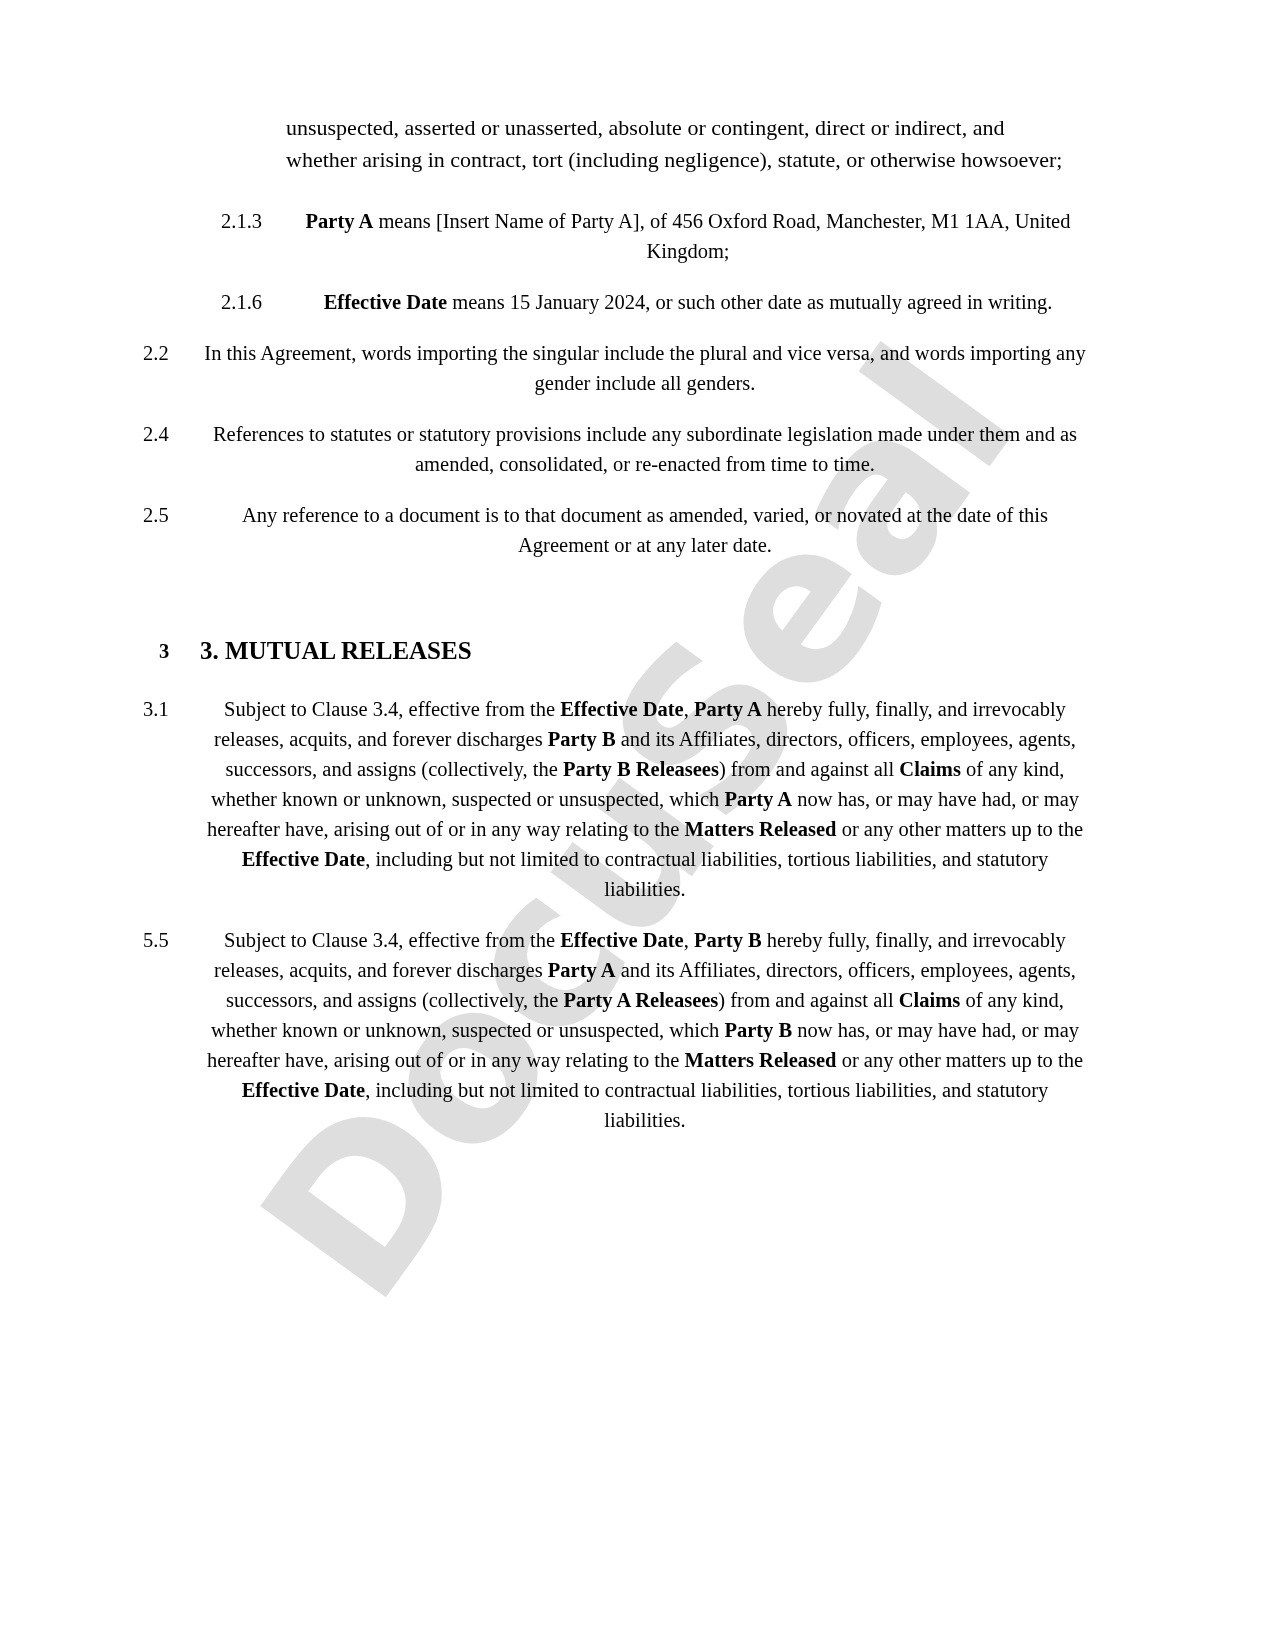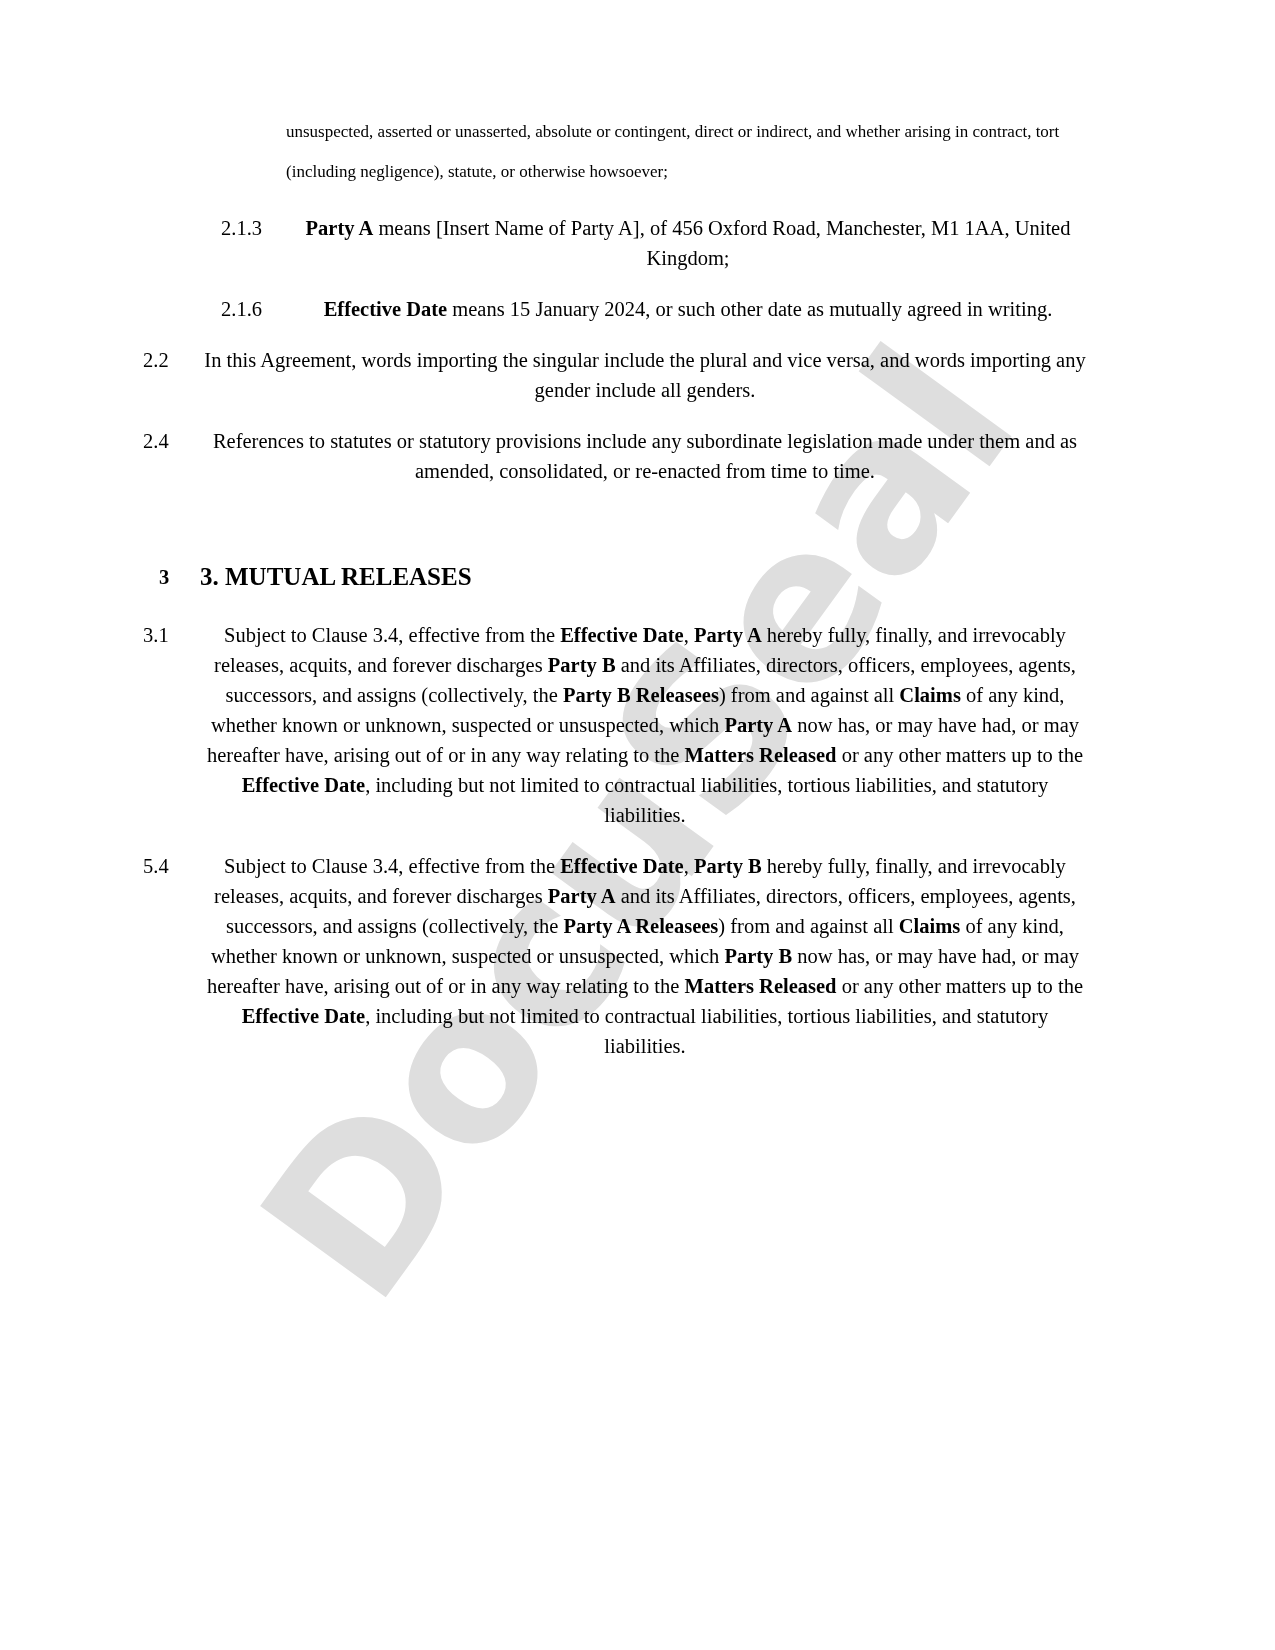--- a/index.html
+++ b/index.html
@@ -80,23 +80,23 @@
   .lvl2 {
     margin-left: 78px;
   }
   .lvl2 > .clause-num {
     width: 65px;
   }
 
   
   .cont {
     margin-left: 143px;
-    font-size: 17px;
-    line-height: 40px;
-    margin-bottom: 21px;
+    font-size: 22px;
+    line-height: 32px;
+    margin-bottom: 30px;
     padding-right: 10px;
   }
 
   
   .section-heading {
     display: flex;
     align-items: flex-start;
     margin-top: 76px;
     margin-bottom: 28px;
   }
@@ -142,30 +142,34 @@
     <div class="clause-num">2.2</div>
     <div class="clause-body">In this Agreement, words importing the singular include the plural and vice versa, and words importing any gender include all genders.</div>
   </div>
 
 
   <div class="clause lvl1">
     <div class="clause-num">2.4</div>
     <div class="clause-body">References to statutes or statutory provisions include any subordinate legislation made under them and as amended, consolidated, or re-enacted from time to time.</div>
   </div>
 
+  <div class="clause lvl1">
+    <div class="clause-num">2.5</div>
+    <div class="clause-body">Any reference to a document is to that document as amended, varied, or novated at the date of this Agreement or at any later date.</div>
+  </div>
 
   <div class="section-heading">
     <div class="sec-num">3</div>
     <div class="sec-title">3. MUTUAL RELEASES</div>
   </div>
 
   <div class="clause lvl1">
     <div class="clause-num">3.1</div>
     <div class="clause-body"><span>Subject to Clause 3.4, effective from the </span><b>Effective Date</b><span>, </span><b>Party A</b><span> hereby fully, finally, and irrevocably releases, acquits, and forever discharges </span><b>Party B</b><span> and its Affiliates, directors, officers, employees, agents, successors, and assigns (collectively, the </span><b>Party B Releasees</b><span>) from and against all </span><b>Claims</b><span> of any kind, whether known or unknown, suspected or unsuspected, which </span><b>Party A</b><span> now has, or may have had, or may hereafter have, arising out of or in any way relating to the </span><b>Matters Released</b><span> or any other matters up to the </span><b>Effective Date</b><span>, including but not limited to contractual liabilities, tortious liabilities, and statutory liabilities.</span></div>
   </div>
 
   <div class="clause lvl1">
-    <div class="clause-num">5.4</div>
+    <div class="clause-num">5.5</div>
     <div class="clause-body"><span>Subject to Clause 3.4, effective from the </span><b>Effective Date</b><span>, </span><b>Party B</b><span> hereby fully, finally, and irrevocably releases, acquits, and forever discharges </span><b>Party A</b><span> and its Affiliates, directors, officers, employees, agents, successors, and assigns (collectively, the </span><b>Party A Releasees</b><span>) from and against all </span><b>Claims</b><span> of any kind, whether known or unknown, suspected or unsuspected, which </span><b>Party B</b><span> now has, or may have had, or may hereafter have, arising out of or in any way relating to the </span><b>Matters Released</b><span> or any other matters up to the </span><b>Effective Date</b><span>, including but not limited to contractual liabilities, tortious liabilities, and statutory liabilities.</span></div>
   </div>
 
 
 </div>
 
 </body></html>

